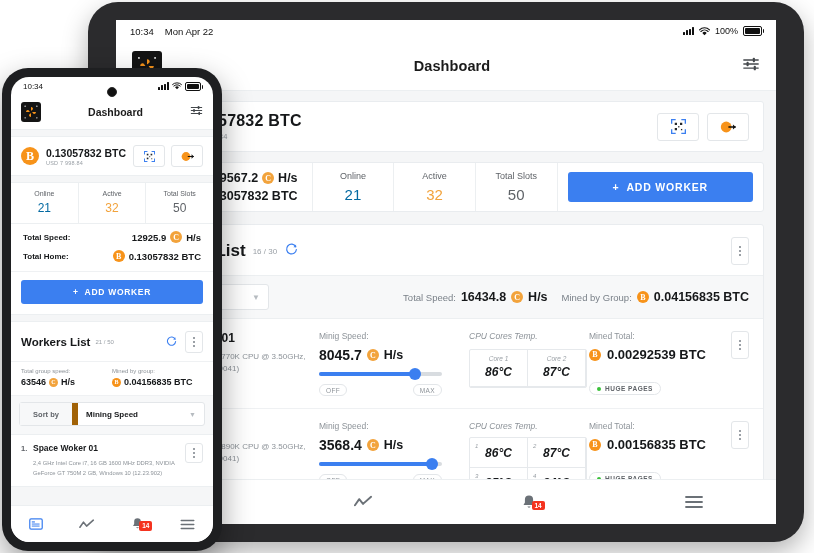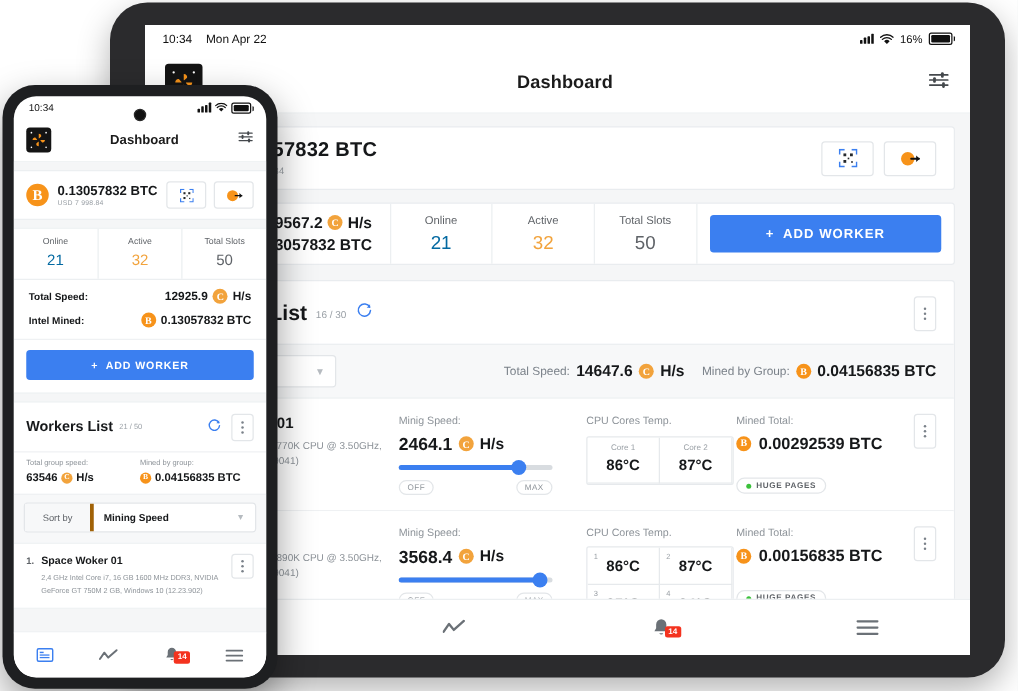--- a/index.html
+++ b/index.html
@@ -105,21 +105,21 @@
   .w-col{flex:0 0 150px;}
   .w-lbl{font-size:8.5px;color:#8d9399;margin-bottom:6px;}
   .w-speed{font-size:14px;font-weight:700;color:#16181a;display:flex;align-items:center;gap:5px;}
   .w-speed .u{font-size:12.5px}
   .slider{margin-top:9px;position:relative;height:4px;width:123px;background:#d8dce0;border-radius:2px;}
   .slider .fill{position:absolute;left:0;top:0;bottom:0;background:#3b7ff0;border-radius:2px;}
   .slider .knob{position:absolute;top:-4px;width:12px;height:12px;border-radius:50%;background:#3b7ff0;}
   .slider-tags{display:flex;justify-content:space-between;width:123px;margin-top:8px;}
   .tag{border:1px solid #e3e6e9;border-radius:8px;font-size:6.5px;color:#8d9399;
     padding:1.5px 6px;letter-spacing:.4px;}
-  .w-temp{flex:0 0 120px;}
+  .w-temp{flex:0 0 120px;font-style:italic;}
   .tempgrid{display:inline-grid;border:1px solid #e6e9ec;border-radius:2px;overflow:hidden;}
   .tempgrid.c2{grid-template-columns:repeat(2,58px);}
   .tcell{padding:5px 4px 7px;text-align:center;border-right:1px solid #e6e9ec;border-bottom:1px solid #e6e9ec;position:relative;}
   .tcell .cname{font-size:6.5px;color:#9aa0a6;display:block;}
   .tcell .cnum{position:absolute;left:5px;top:5px;font-size:6px;color:#9aa0a6;}
   .tcell .cval{font-size:12px;font-weight:700;color:#16181a;display:block;margin-top:3px;}
   .w-mined{flex:1;}
   .mined-val{font-size:13px;font-weight:700;color:#16181a;display:flex;align-items:center;gap:6px;}
   .chip{display:inline-flex;align-items:center;gap:4px;border:1px solid #e3e6e9;border-radius:9px;
     padding:2px 7px;font-size:6.5px;font-weight:700;color:#5f6368;letter-spacing:.5px;margin-top:20px;}
@@ -171,21 +171,21 @@
     justify-content:center;gap:6px;font-family:"Liberation Sans",sans-serif;}
   .p-wl-head{display:flex;align-items:center;padding:9px 10px 8px;}
   .p-wl-title{font-size:11.5px;font-weight:700;color:#16181a;}
   .p-wl-count{font-size:6px;color:#9aa0a6;margin-left:5px;}
   .p-gs{display:flex;padding:6px 10px 8px;border-top:1px solid #eff1f3;}
   .p-gs > div{flex:1}
   .p-gs .k{font-size:6px;color:#8d9399;}
   .p-gs .v{font-size:9px;font-weight:700;color:#16181a;display:flex;align-items:center;gap:3px;margin-top:3px;}
   .p-sortrow{display:flex;align-items:center;margin:6px 8px 0;border:1px solid #e3e6e9;border-radius:3px;background:#fff;height:22px;}
   .p-sortlbl{width:52px;text-align:right;font-size:7.5px;color:#5f6368;background:#f7f8f9;
-    height:100%;display:flex;align-items:center;justify-content:center;border-right:3px solid #a16207;}
+    height:100%;display:flex;align-items:center;justify-content:center;border-right:6px solid #a16207;font-weight:bold;}
   .p-sortval{flex:1;padding:0 8px;font-size:8px;font-weight:700;color:#16181a;}
   .p-worker{background:#fff;border-top:1px solid #eceff1;padding:8px 10px;display:flex;}
   .p-widx{font-size:7.5px;color:#5f6368;font-weight:700;width:12px;padding-top:1px;}
   .p-wbody{flex:1}
   .p-wbody h5{margin:0;font-size:8.5px;font-weight:700;color:#16181a;}
   .p-wbody p{margin:5px 0 0;font-size:5.8px;line-height:1.75;color:#8d9399;}
   .p-bnav{position:absolute;left:0;right:0;bottom:0;height:36px;background:#fff;
     border-top:1px solid #eceff1;display:flex;align-items:center;border-radius:0 0 18px 18px;}
   .p-bnav > div{flex:1;display:flex;align-items:center;justify-content:center;position:relative;}
 </style>
@@ -207,21 +207,21 @@
               <i></i>
               <i></i>
               <i></i>
               <i></i>
             </span>
           <svg width="11" height="9" viewBox="0 0 11 9">
             <path d="M5.5 8.2 3.3 5.9a3.2 3.2 0 0 1 4.4 0z" fill="#111"></path>
             <path d="M1.9 4.5a5.2 5.2 0 0 1 7.2 0" stroke="#111" stroke-width="1.1" fill="none" stroke-linecap="round"></path>
             <path d="M.5 2.8a7.2 7.2 0 0 1 10 0" stroke="#111" stroke-width="1.1" fill="none" stroke-linecap="round"></path>
           </svg>
-          <span>16%</span>
+          <span>100%</span>
           <span class="batt">
               <b></b>
             </span>
         </div>
       </div>
 
       <div class="t-appbar">
         <div class="fanlogo">
           <svg width="22" height="22" viewBox="0 0 24 24">
             <rect x="1" y="1" width="22" height="22" rx="1.5" fill="#141414"></rect>
@@ -338,40 +338,40 @@
               </span>
           </div>
 
           <div class="wl-sub">
             <div class="select">
               <span>Mining Speed</span>
               <span class="caret">▼</span>
             </div>
             <div class="sub-metric push">
               <span>Total Speed:</span>
-              <b>14647.6</b>
+              <b>16434.8</b>
               <span class="coin-sm mono">C</span>
               <b>H/s</b>
             </div>
             <div class="sub-metric">
               <span>Mined by Group:</span>
               <span class="coin-sm">B</span>
               <b>0.04156835 BTC</b>
             </div>
           </div>
 
           <div class="worker">
             <div class="w-name">
               <h4>Space Woker 01</h4>
               <p>Intel(R) Core(TM) i7-4770K CPU @ 3.50GHz, 32GB Windows 10 (19041)</p>
             </div>
             <div class="w-col">
               <div class="w-lbl">Minig Speed:</div>
               <div class="w-speed">
-                <span>2464.1</span>
+                <span>8045.7</span>
                 <span class="coin-sm mono">C</span>
                 <span class="u">H/s</span>
               </div>
               <div class="slider">
                 <div class="fill" style="width:78%"></div>
                   <div class="knob" style="left:calc(78% - 6px)"></div>
               </div>
               <div class="slider-tags">
                 <span class="tag">OFF</span>
                 <span class="tag">MAX</span>
@@ -617,21 +617,21 @@
           </div>
           <div class="p-kv">
             <span class="k">Total Speed:</span>
             <span class="v">
               <span>12925.9</span>
               <span class="coin-sm mono">C</span>
               <span>H/s</span>
             </span>
           </div>
           <div class="p-kv" style="padding-top:0;padding-bottom:9px">
-            <span class="k">Intel Mined:</span>
+            <span class="k">Total Home:</span>
             <span class="v">
               <span class="coin-sm">B</span>
               <span>0.13057832 BTC</span>
             </span>
           </div>
           <div class="p-btnwrap" style="border-top:1px solid #eff1f3">
             <button class="p-btn">
               <span>+</span>
               <span>ADD WORKER</span>
             </button>

